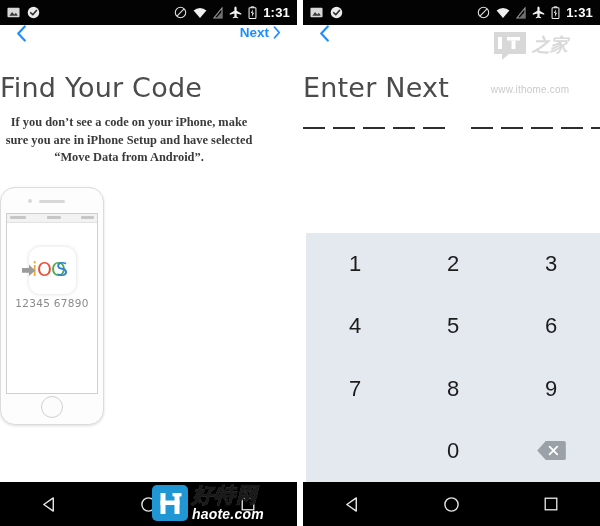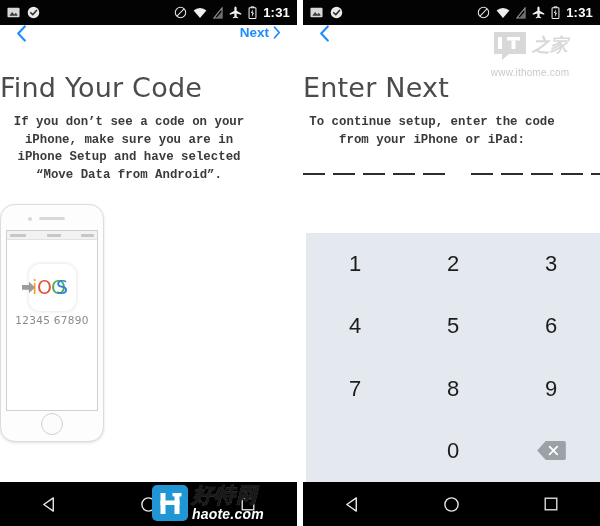--- a/index.html
+++ b/index.html
@@ -85,21 +85,21 @@
     font-family: "DejaVu Sans", sans-serif;
   }
   .subtitle {
     margin-top: 11px;
     width: 258px;
     text-align: center;
     font-size: 12.4px;
     line-height: 17.5px;
     color: #3a3a3a;
     font-weight: bold;
-    font-family: Liberation Mono, monospace;
+    font-family: Liberation Serif, serif;
   }
 
   
   .phone-wrap {
     margin-top: 20px;
     position: relative;
     width: 104px;
     height: 238px;
   }
   .phone-body {
@@ -220,21 +220,21 @@
   .wm-ithome {
     position: absolute;
     top: 30px; right: 18px;
     width: 104px;
     text-align: center;
     z-index: 5;
     pointer-events: none;
     opacity: .55;
   }
   .wm-ithome-sub {
-    margin-top: 1px;
+    margin-top: 18px;
     font-size: 10px;
     color: #9b9b9b;
     font-family: "Liberation Sans", sans-serif;
     letter-spacing: .2px;
   }
   .wm-haote {
     position: absolute;
     left: 152px; bottom: 5px;
     display: flex;
     align-items: flex-start;
@@ -412,21 +412,20 @@
     <div class="navrow">
       <span class="chev-back">
         <svg width="11" height="17" viewBox="0 0 11 18">
           <path d="M9 1.5 L2 9 L9 16.5" fill="none" stroke="#1c8cff" stroke-width="2.2" stroke-linecap="round" stroke-linejoin="round"></path>
         </svg>
       </span>
     </div>
 
     <div class="content">
       <h1 class="title">Enter Next</h1>
-      <p class="subtitle">To continue setup, enter the code from your iPhone or iPad:</p>
 
       <div class="dashes">
         <div class="dash-group">
           <span class="dash"></span>
           <span class="dash"></span>
           <span class="dash"></span>
           <span class="dash"></span>
           <span class="dash"></span>
         </div>
         <span class="dash-gap"></span>

